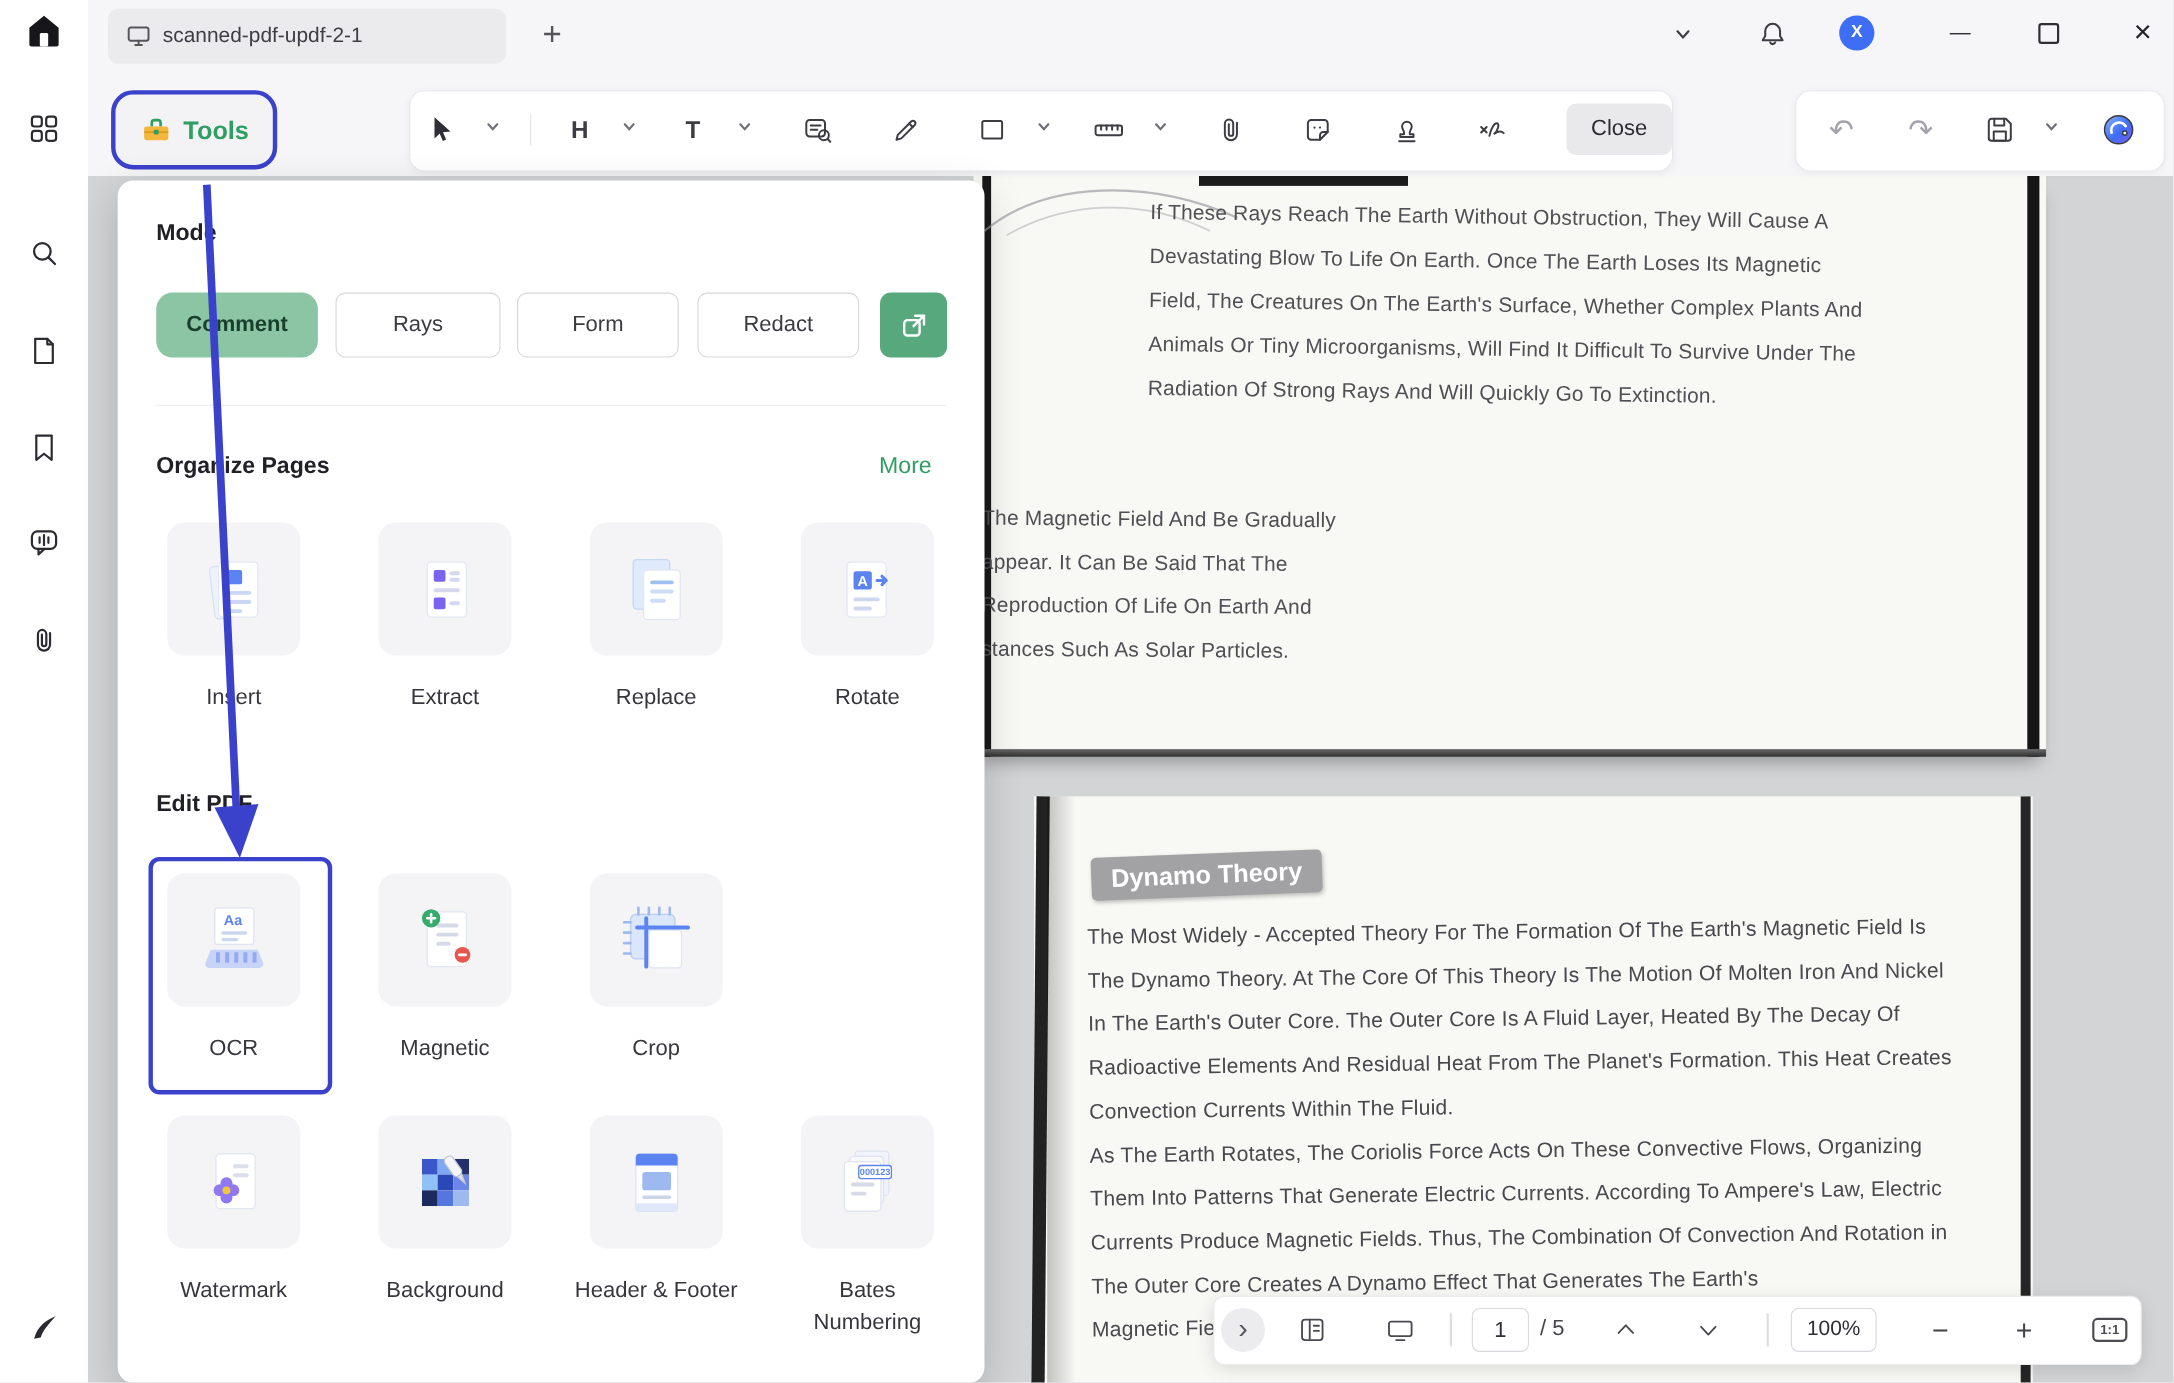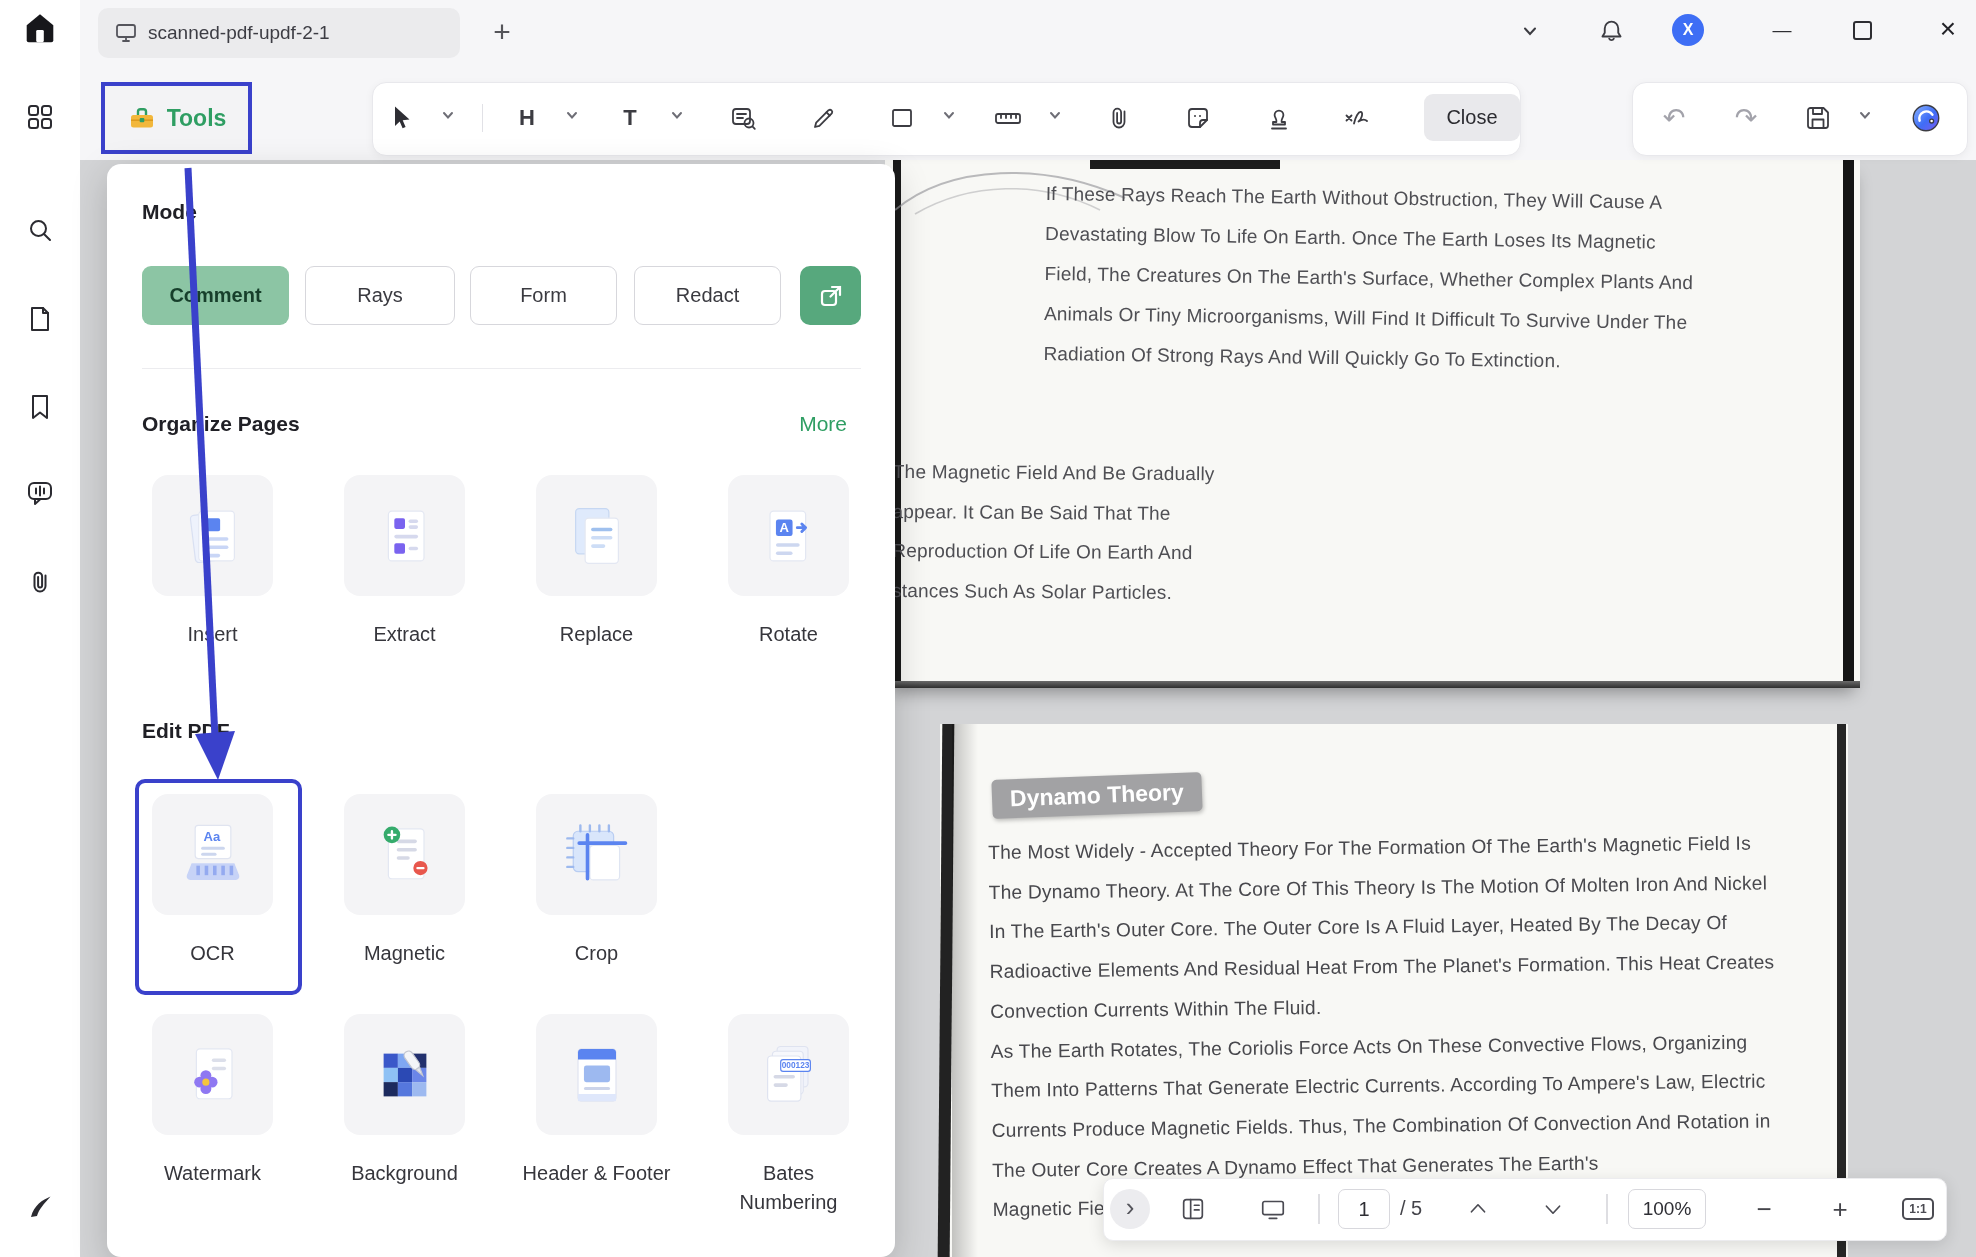--- a/index.html
+++ b/index.html
@@ -10,21 +10,21 @@
   #sidebar{position:absolute;left:0;top:0;width:80px;height:1257px;background:#ffffff;z-index:40;}
   .side-btn{position:absolute;left:20px;width:40px;height:40px;display:flex;align-items:center;justify-content:center;border-radius:8px;cursor:pointer;}
   .side-btn svg{width:30px;height:30px;stroke:#2b2b31;stroke-width:2;fill:none;stroke-linecap:round;stroke-linejoin:round;}
   
   #topchrome{position:absolute;left:80px;top:0;width:1896px;height:160px;background:#f6f6f8;z-index:10;}
   #tab{position:absolute;left:98px;top:8px;width:362px;height:50px;background:#ebebed;border-radius:10px;z-index:20;display:flex;align-items:center;cursor:pointer;}
   #tab svg{width:24px;height:24px;margin-left:16px;stroke:#55555c;stroke-width:1.8;fill:none;stroke-linecap:round;}
   #tab .title{margin-left:10px;font-size:19px;color:#3d3d44;}
   .glyph-btn{position:absolute;z-index:20;color:#55555a;cursor:pointer;display:flex;align-items:center;justify-content:center;}
   
-  #tools-btn{position:absolute;left:101px;top:82px;width:151px;height:72px;border:4px solid #3a41cb;border-radius:0;background:#f3f3f5;z-index:30;display:flex;align-items:center;justify-content:center;gap:10px;cursor:pointer;box-sizing:border-box;text-align:center;}
+  #tools-btn{position:absolute;left:101px;top:82px;width:151px;height:72px;border:4px solid #3a41cb;border-radius:20px;background:#f3f3f5;z-index:30;display:flex;align-items:center;justify-content:center;gap:10px;cursor:pointer;box-sizing:border-box;text-align:center;}
   #tools-btn .lbl{font-size:23px;font-weight:700;color:#2f9e63;}
   .bar-card{position:absolute;background:#ffffff;border:1px solid #e8e8ec;border-radius:14px;box-shadow:0 2px 8px rgba(0,0,0,.05);z-index:20;}
   .tbi{position:absolute;top:98px;width:40px;height:40px;display:flex;align-items:center;justify-content:center;z-index:25;cursor:pointer;border-radius:8px;}
   .tbi svg{width:30px;height:30px;stroke:#3c3c42;stroke-width:1.8;fill:none;stroke-linecap:round;stroke-linejoin:round;}
   .tb-letter{font-size:22px;font-weight:600;color:#3c3c42;}
   .chev{position:absolute;top:108px;width:16px;height:20px;z-index:25;cursor:pointer;}
   .chev svg{width:14px;height:14px;stroke:#6e6e76;stroke-width:2;fill:none;stroke-linecap:round;}
   .vdiv{position:absolute;top:104px;width:1px;height:28px;background:#e1e1e6;z-index:25;}
   #close-btn{position:absolute;left:1424px;top:94px;width:96px;height:47px;background:#e9e9ec;border:none;border-radius:9px;font-size:20px;color:#2b2b30;z-index:25;cursor:pointer;font-family:"Liberation Sans",sans-serif;}
   .u-glyph{font-size:27px;color:#a3a3ab;line-height:40px;}
@@ -318,21 +318,21 @@
     <div class="side-btn" style="top:1187px;">
       <svg viewBox="0 0 30 30">
           <path d="M6 25 C 9 13, 17.5 8, 25.5 4.5 C 19 12, 14 17, 12 24 Z" fill="#2a2a30" stroke="none"></path>
         </svg>
     </div>
   </aside>
 
   <div id="panel">
     <div class="sect-title" style="left:35px;top:36px;">Mode</div>
 
-    <button class="mode-btn active" style="left:35px;width:147px;">Comment</button>
+    <button class="mode-btn active" style="left:35px;width:147px;border-radius:15px;">Comment</button>
     <button class="mode-btn" style="left:198px;width:150px;">Rays</button>
     <button class="mode-btn" style="left:363px;width:147px;">Form</button>
     <button class="mode-btn" style="left:527px;width:147px;">Redact</button>
     <button id="mode-open">
       <svg width="30" height="30" viewBox="0 0 30 30">
           <rect x="6" y="10" width="14" height="14" rx="3" stroke="#fff" stroke-width="2.2" fill="none"></rect>
           <path d="M16 6 h8 v8 M24 6 l-9.5 9.5" stroke="#fff" stroke-width="2.2" fill="none" stroke-linecap="round"></path>
         </svg>
     </button>
 

